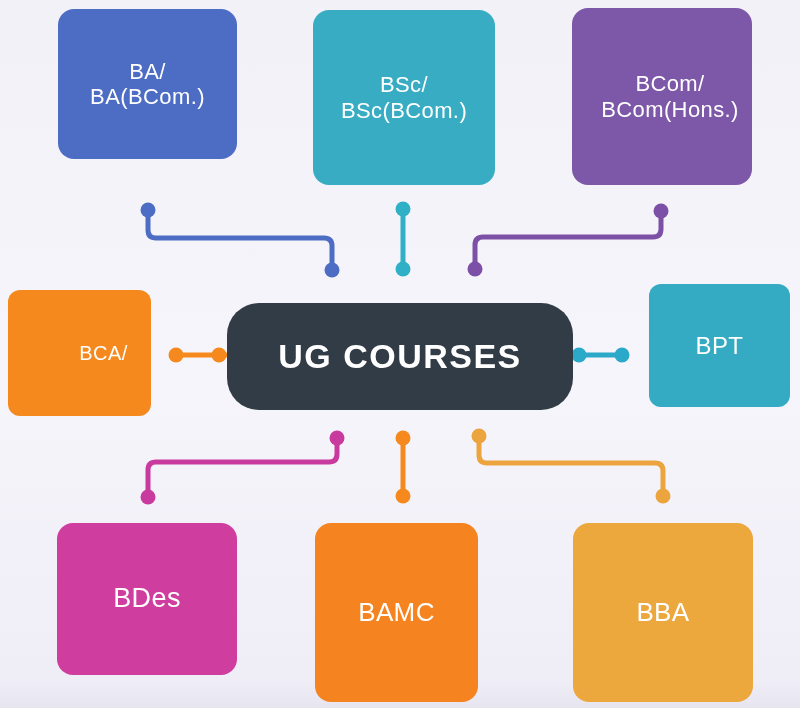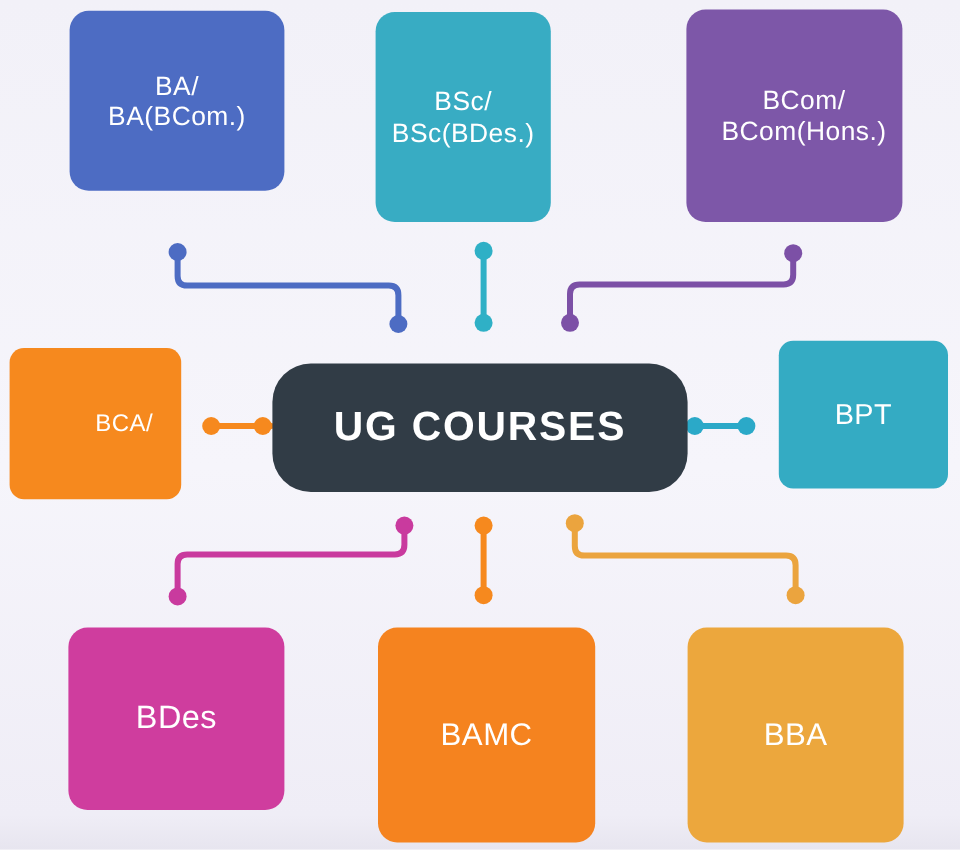--- a/index.html
+++ b/index.html
@@ -26,26 +26,26 @@
     align-items: center;
     justify-content: center;
     color: #ffffff;
     box-sizing: border-box;
   }
   .node .label { text-align: center; line-height: 1.15; letter-spacing: 0.4px; }
   .node .label span { display: block; }
 
   
   .n-ba     { left: 58px;  top: 9px;   width: 179px; height: 150px; border-radius: 16px; font-size: 22px; }
-  .n-bsc    { left: 313px; top: 10px;  width: 146px; height: 175px; border-radius: 16px; font-size: 22px; }
+  .n-bsc    { left: 313px; top: 10px;  width: 182px; height: 175px; border-radius: 16px; font-size: 22px; }
   .n-bcom   { left: 572px; top: 8px;   width: 180px; height: 177px; border-radius: 16px; font-size: 22px; padding-left: 16px; }
   .n-bca    { left: 8px;   top: 290px; width: 143px; height: 126px; border-radius: 12px; font-size: 20px; }
   .n-bpt    { left: 649px; top: 284px; width: 141px; height: 123px; border-radius: 12px; font-size: 24px; }
   .n-bdes   { left: 57px;  top: 523px; width: 180px; height: 152px; border-radius: 16px; font-size: 27px; }
-  .n-bamc   { left: 315px; top: 523px; width: 181px; height: 179px; border-radius: 16px; font-size: 26px; }
+  .n-bamc   { left: 315px; top: 523px; width: 163px; height: 179px; border-radius: 16px; font-size: 26px; }
   .n-bba    { left: 573px; top: 523px; width: 180px; height: 179px; border-radius: 16px; font-size: 26px; align-items: center; }
 
   .n-center {
     left: 227px; top: 303px; width: 346px; height: 107px;
     border-radius: 32px;
     font-size: 34px;
     font-weight: 800;
     letter-spacing: 1.5px;
   }
   .n-center .label { letter-spacing: 1.5px; }
@@ -109,21 +109,21 @@
   <div class="node n-ba" style="background-color: rgb(77, 108, 195);">
     <div class="label">
       <span>BA/</span>
       <span>BA(BCom.)</span>
     </div>
   </div>
 
   <div class="node n-bsc" style="background-color: rgb(56, 172, 195);">
     <div class="label">
       <span>BSc/</span>
-      <span>BSc(BDes.)</span>
+      <span>BSc(BCom.)</span>
     </div>
   </div>
 
   <div class="node n-bcom" style="background-color: rgb(125, 87, 168);">
     <div class="label">
       <span>BCom/</span>
       <span>BCom(Hons.)</span>
     </div>
   </div>
 

